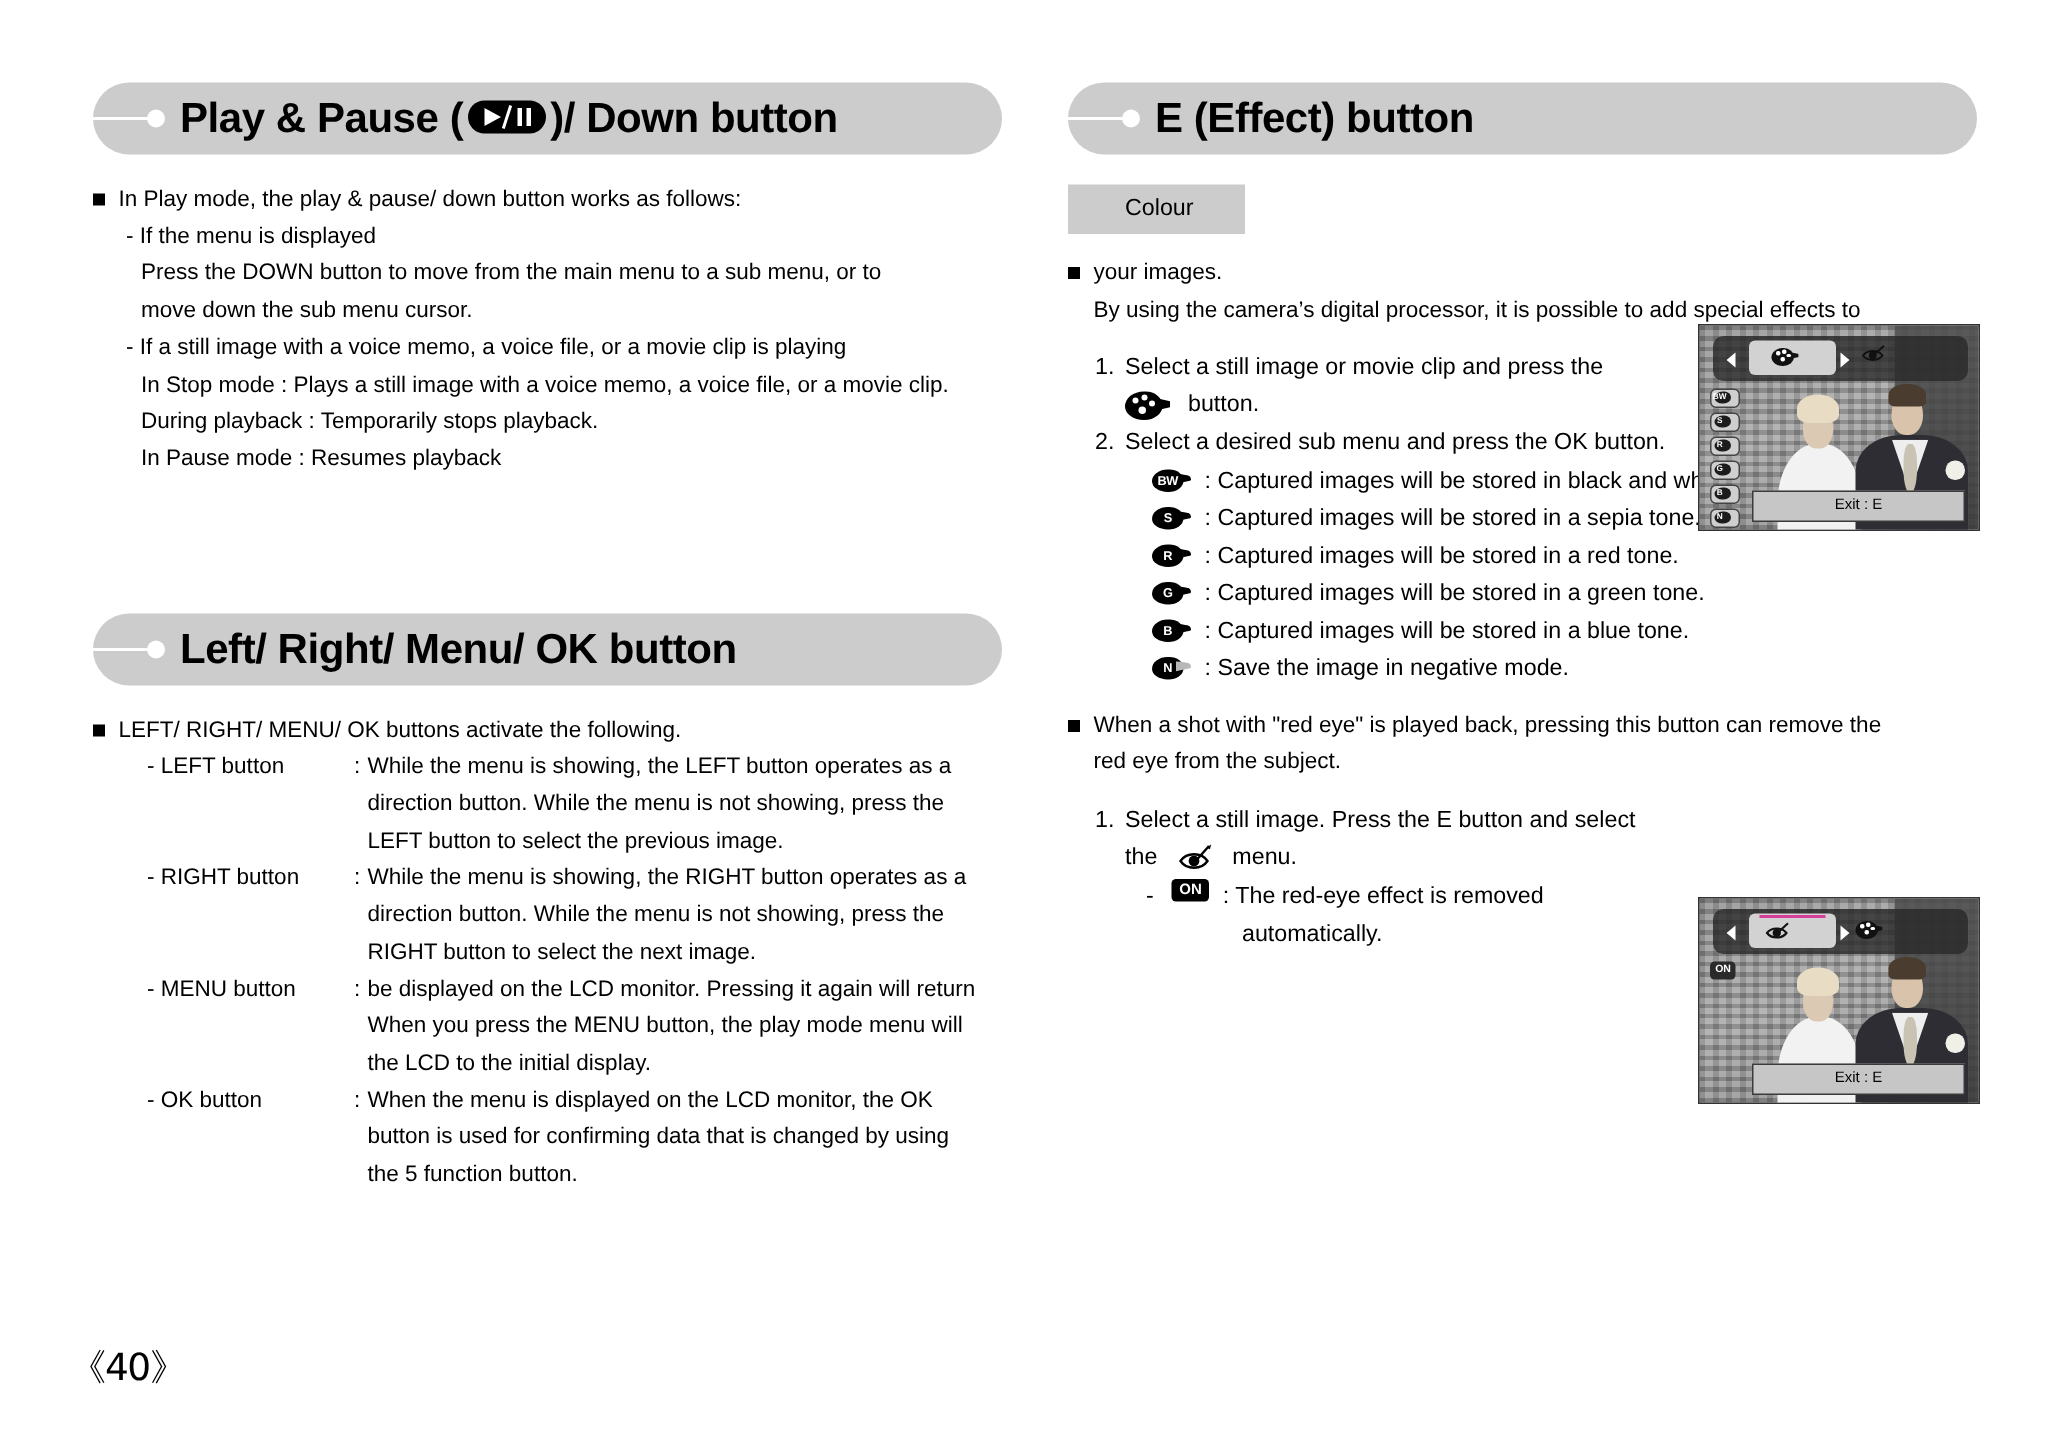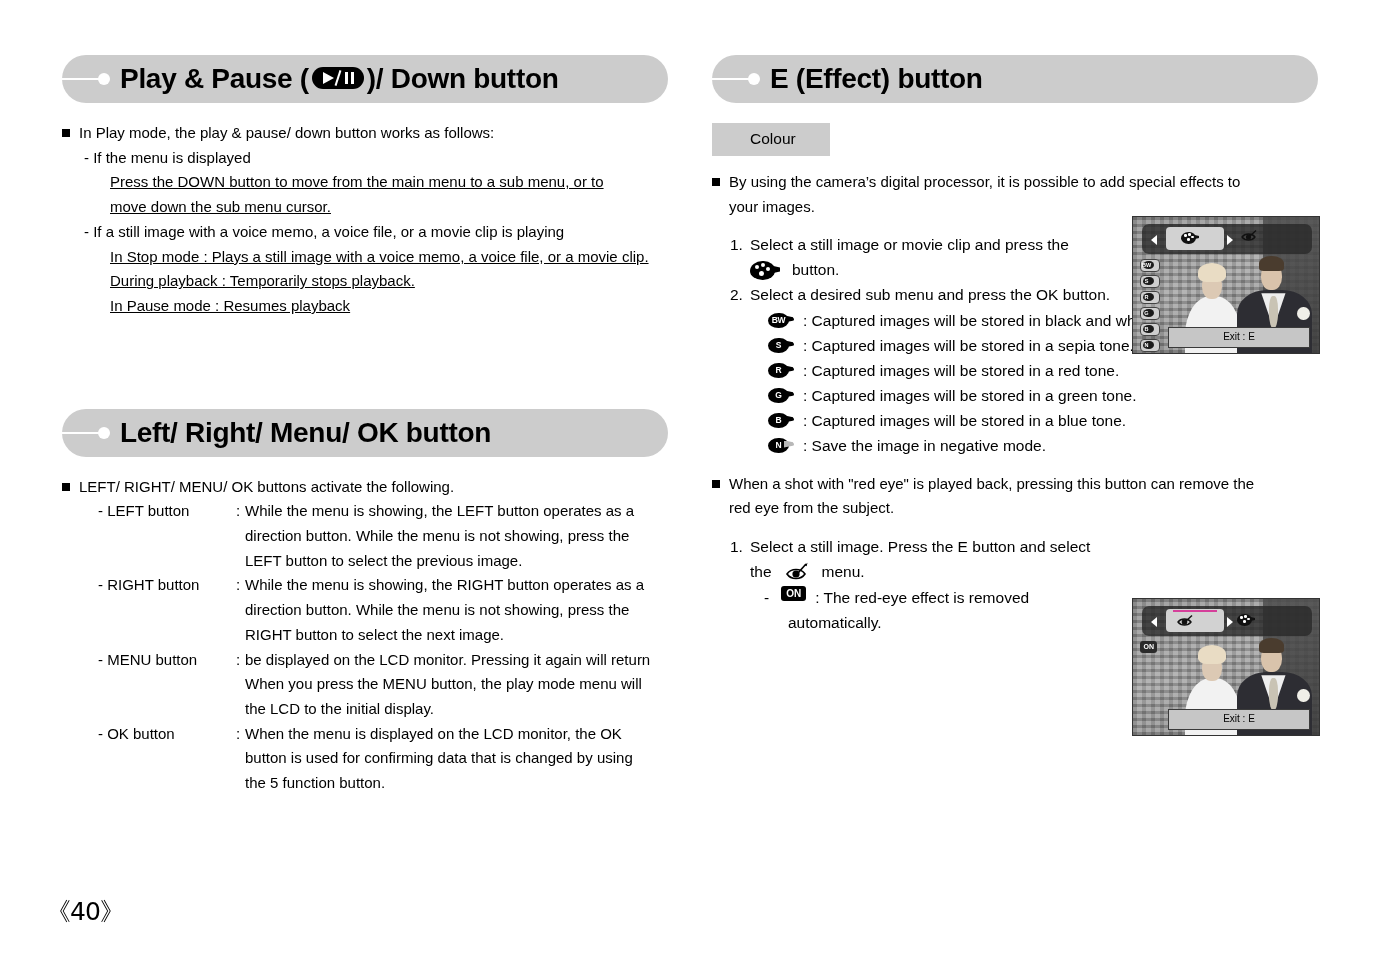--- a/index.html
+++ b/index.html
@@ -133,21 +133,21 @@
     flex: none;
     width: 8px;
     height: 8px;
     background: #000000;
     margin-top: 8px;
     margin-right: 9px;
   }
   .bullet-text { flex: 1; }
 
   .ind1 { margin-left: 22px; }
-  .ind2 { margin-left: 48px; text-decoration: underline; }
+  .ind2 { margin-left: 32px; }
 
   
   .def-row {
     display: flex;
     margin-left: 36px;
   }
   .def-label {
     flex: none;
     width: 138px;
   }
@@ -596,22 +596,22 @@
     </div>
 
     <div style="margin-top:20px;">
       <span class="grey-box">Colour</span>
     </div>
 
     <div class="body-block" style="margin-top:14px;">
       <div class="bullet-row">
         <div class="sq"></div>
         <div class="bullet-text">
+          <div>your images.</div>
           <div>By using the camera’s digital processor, it is possible to add special effects to</div>
-          <div>your images.</div>
         </div>
       </div>
     </div>
 
     <div class="num-list">
       <div class="num-row">
         <div class="num-lbl">1.</div>
         <div class="num-body">
           <div>Select a still image or movie clip and press the</div>
           <div style="display:flex;align-items:center;">
@@ -722,21 +722,21 @@
           </div>
           <div style="display:flex;align-items:flex-start;margin-left:14px;margin-top:2px;">
             <span>-</span>
             <span style="width:12px;"></span>
             <span class="on-badge">ON</span>
             <span style="width:9px;"></span>
             <span>
               <span>: The red-eye effect is removed</span>
             </span>
           </div>
-          <div style="margin-left:38px;">automatically.</div>
+          <div style="margin-left:78px;">automatically.</div>
         </div>
       </div>
     </div>
   </div>
 
   <div class="lcd" style="left:1132px; top:216px; width:186px; height:136px;">
     <div class="photo">
       <div class="bg"></div>
       <div class="darkwall"></div>
 

